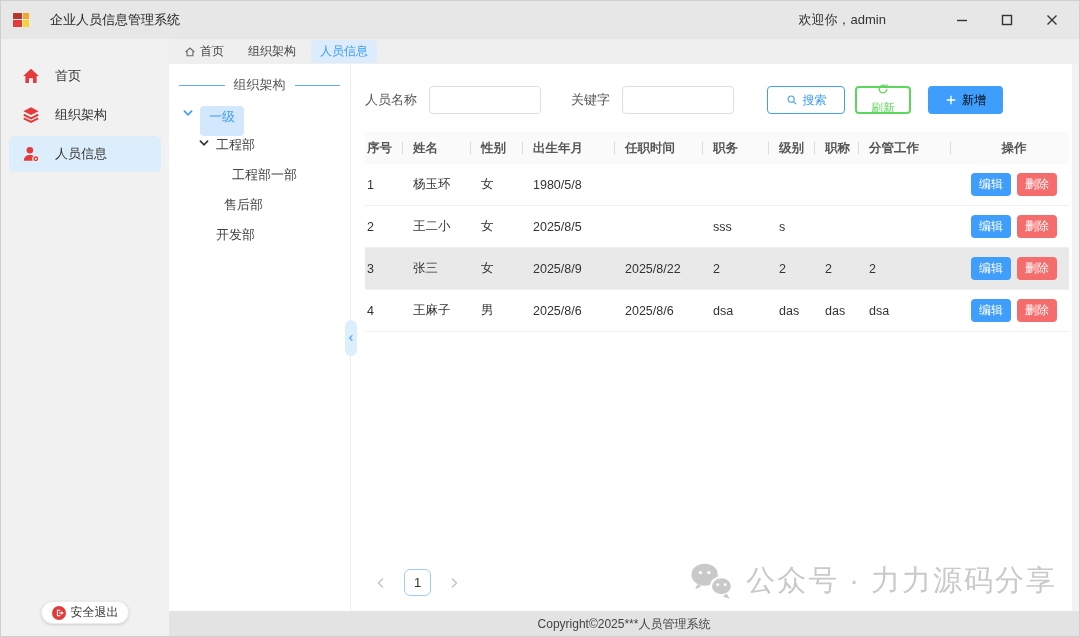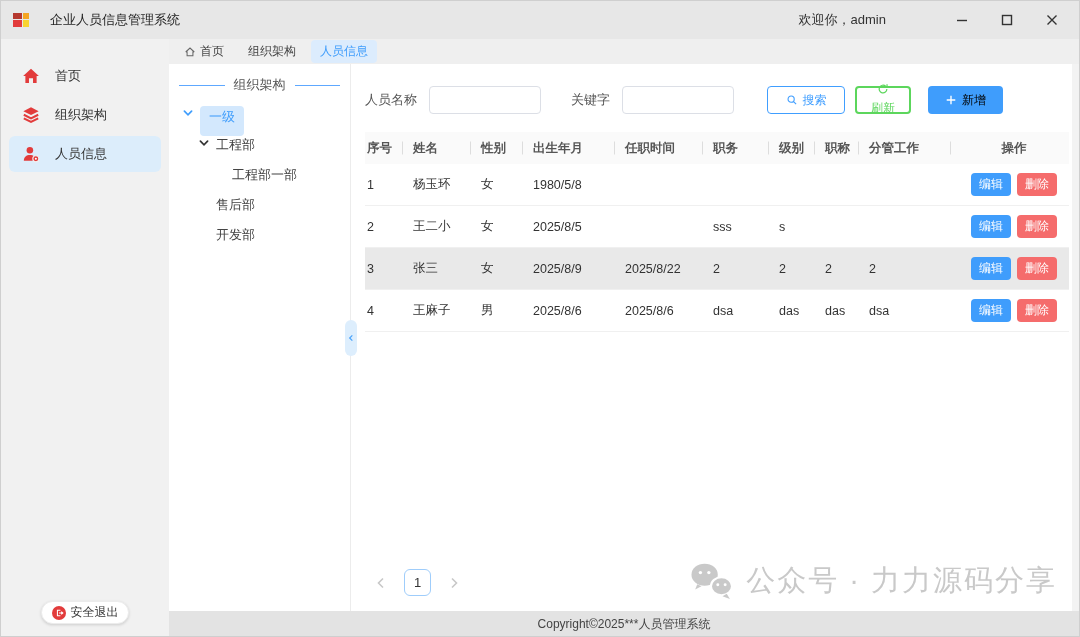--- a/index.html
+++ b/index.html
@@ -216,21 +216,21 @@
                   <svg viewBox="0 0 14 14">
                     <path d="M3.4 5.2L7 8.8l3.6-3.6" stroke="currentColor" stroke-width="1.7" fill="none" stroke-linecap="round"></path>
                   </svg>
                 </span>
                 <span class="t-label">工程部</span>
               </div>
               <div class="tree-node" style="padding-left: 44px;">
                 <span class="chev"></span>
                 <span class="t-label">工程部一部</span>
               </div>
-              <div class="tree-node" style="padding-left: 28px;">
+              <div class="tree-node" style="padding-left: 36px;">
                 <span class="chev"></span>
                 <span class="t-label">售后部</span>
               </div>
               <div class="tree-node" style="padding-left: 28px;">
                 <span class="chev"></span>
                 <span class="t-label">开发部</span>
               </div>
             </div>
         </div>
 

